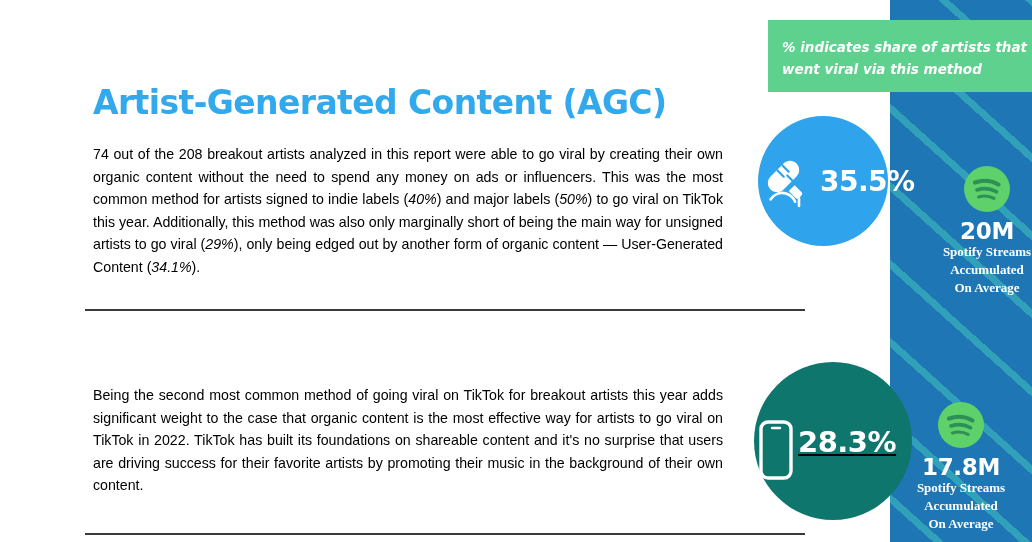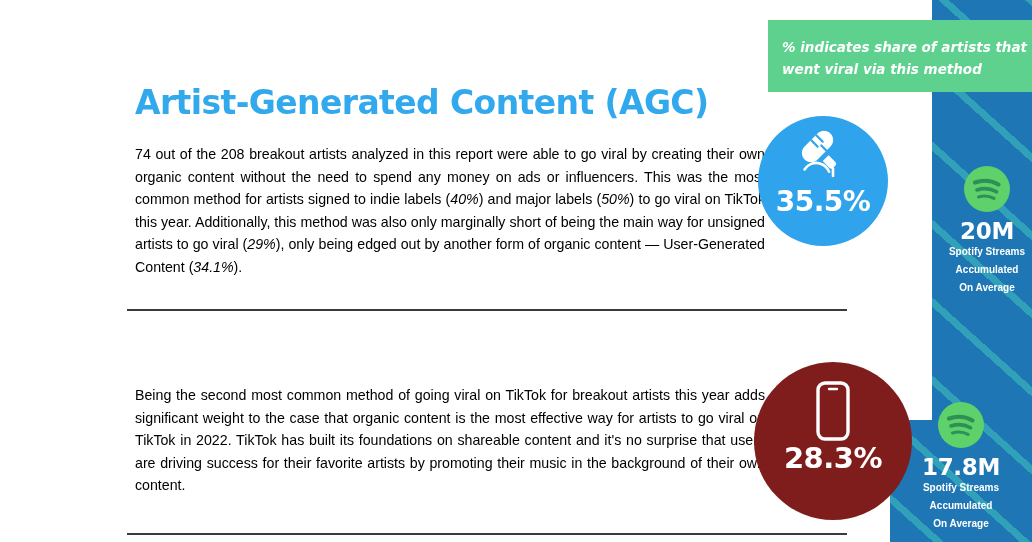--- a/index.html
+++ b/index.html
@@ -43,21 +43,20 @@
     );
   }
 
   
   #content {
     position: absolute;
     left: 0; top: 0;
     width: 890px;
     height: 420px;
     background: #ffffff;
-    margin-left: 42px;
   }
 
   .section-heading {
     position: absolute;
     left: 93px;
     font-family: "DejaVu Sans", sans-serif;
     font-weight: bold;
     font-size: 33px;
     letter-spacing: -0.6px;
     white-space: nowrap;
@@ -87,21 +86,21 @@
     background: #3a3a3c;
   }
   .divider-1 { top: 309px; }
   .divider-2 { top: 533px; }
 
   
   .stat-circle {
     position: absolute;
     border-radius: 50%;
     display: flex;
-    flex-direction: column;
+    flex-direction: row;
     align-items: center;
     justify-content: flex-start;
   }
   .stat-circle .icon-wrap {
     display: flex;
     align-items: center;
     justify-content: center;
   }
   .stat-circle .pct {
     font-family: "DejaVu Sans", sans-serif;
@@ -115,22 +114,23 @@
     width: 130px; height: 130px;
     background: #2fa3ec;
     z-index: 4;
   }
   #circle-agc .icon-wrap { height: 70px; padding-top: 12px; }
   #circle-agc .pct { font-size: 28px; margin-top: 2px; letter-spacing: -0.5px; }
 
   #circle-ugc {
     left: 754px; top: 362px;
     width: 158px; height: 158px;
-    background: #7f1d1d;
+    background: #0f766e;
     z-index: 4;
+    text-decoration: underline;
   }
   #circle-ugc .icon-wrap { height: 80px; padding-top: 18px; }
   #circle-ugc .pct { font-size: 29px; margin-top: 2px; letter-spacing: -0.5px; }
 
   
   #callout {
     position: absolute;
     left: 768px; top: 20px;
     width: 280px; height: 72px;
     background: #5ed18f;
@@ -159,23 +159,23 @@
   .spotify-block .logo { margin-bottom: 3px; }
   .spotify-block .big-number {
     font-family: "DejaVu Sans", sans-serif;
     font-weight: bold;
     font-size: 23px;
     color: #ffffff;
     line-height: 1.05;
     letter-spacing: -0.3px;
   }
   .spotify-block .caption {
-    font-family: Liberation Sans, sans-serif;
-    font-weight: bold;
-    font-size: 10px;
+    font-family: Liberation Serif, serif;
+    font-weight: bold;
+    font-size: 13px;
     line-height: 18px;
     color: #ffffff;
     white-space: pre-line;
   }
   #spotify-agc { left: 916px; top: 166px; justify-content: center; }
   #spotify-ugc { left: 890px; top: 402px; }
 </style>
 </head>
 <body>
 

